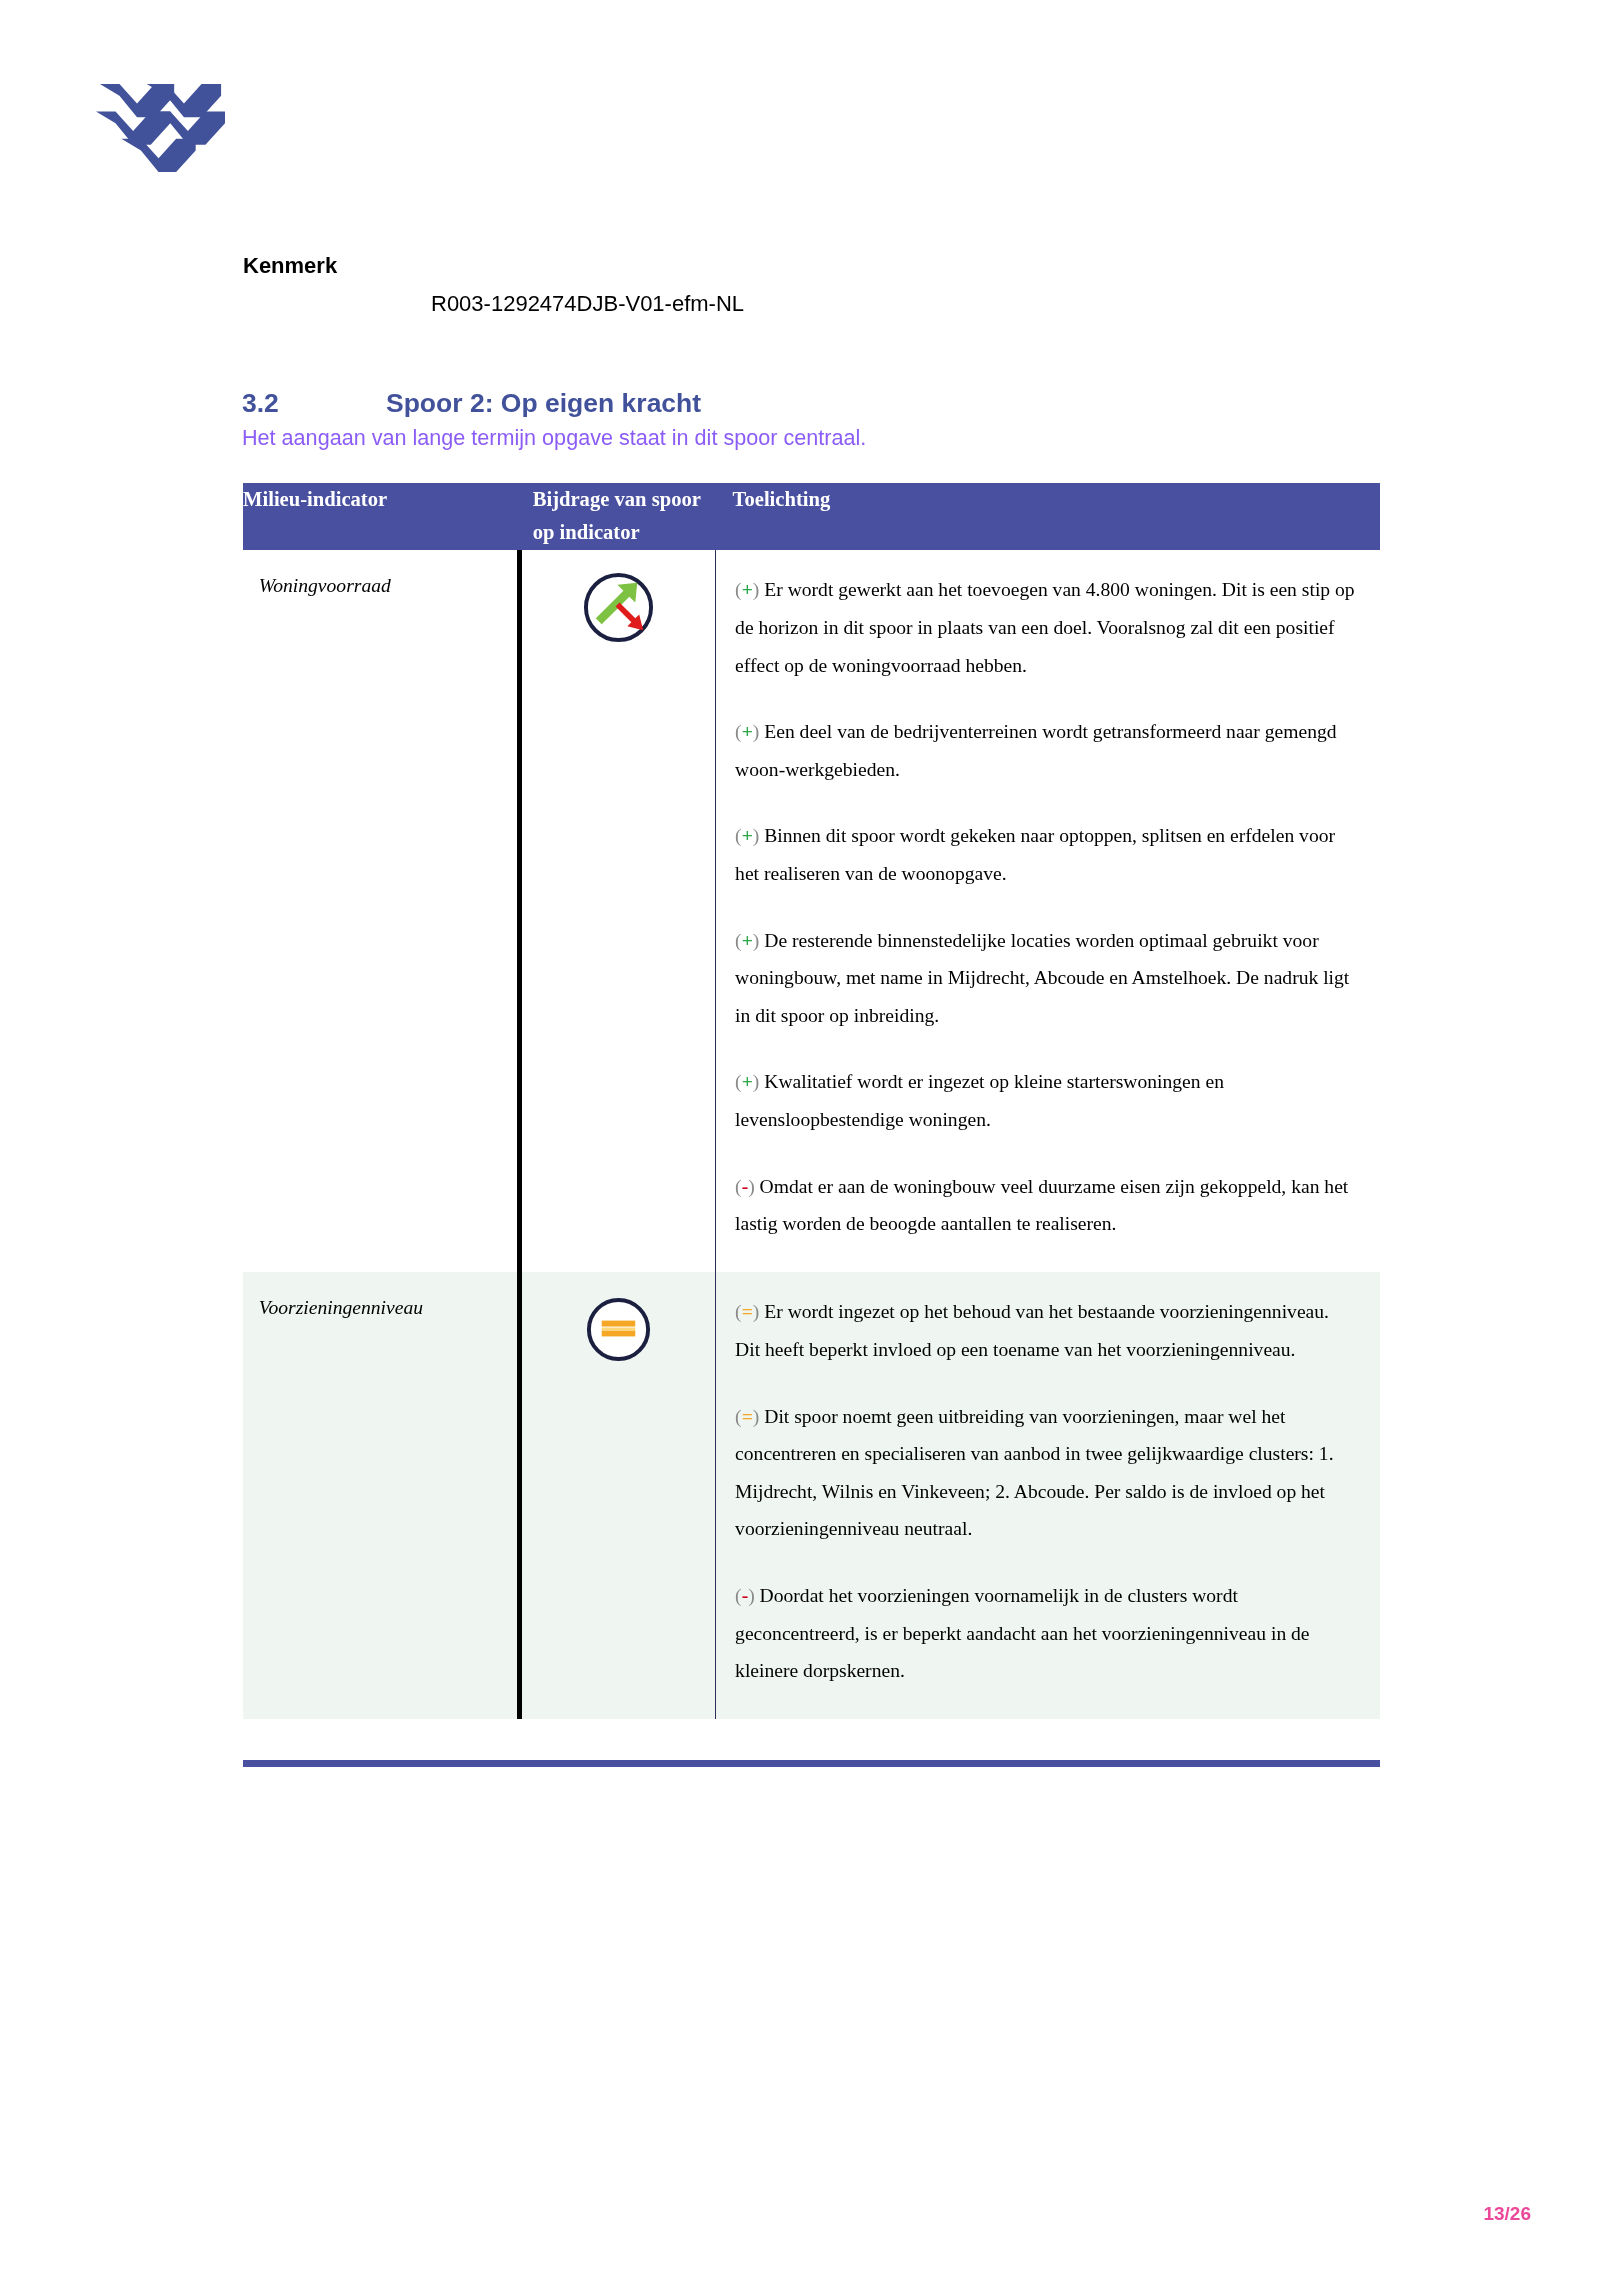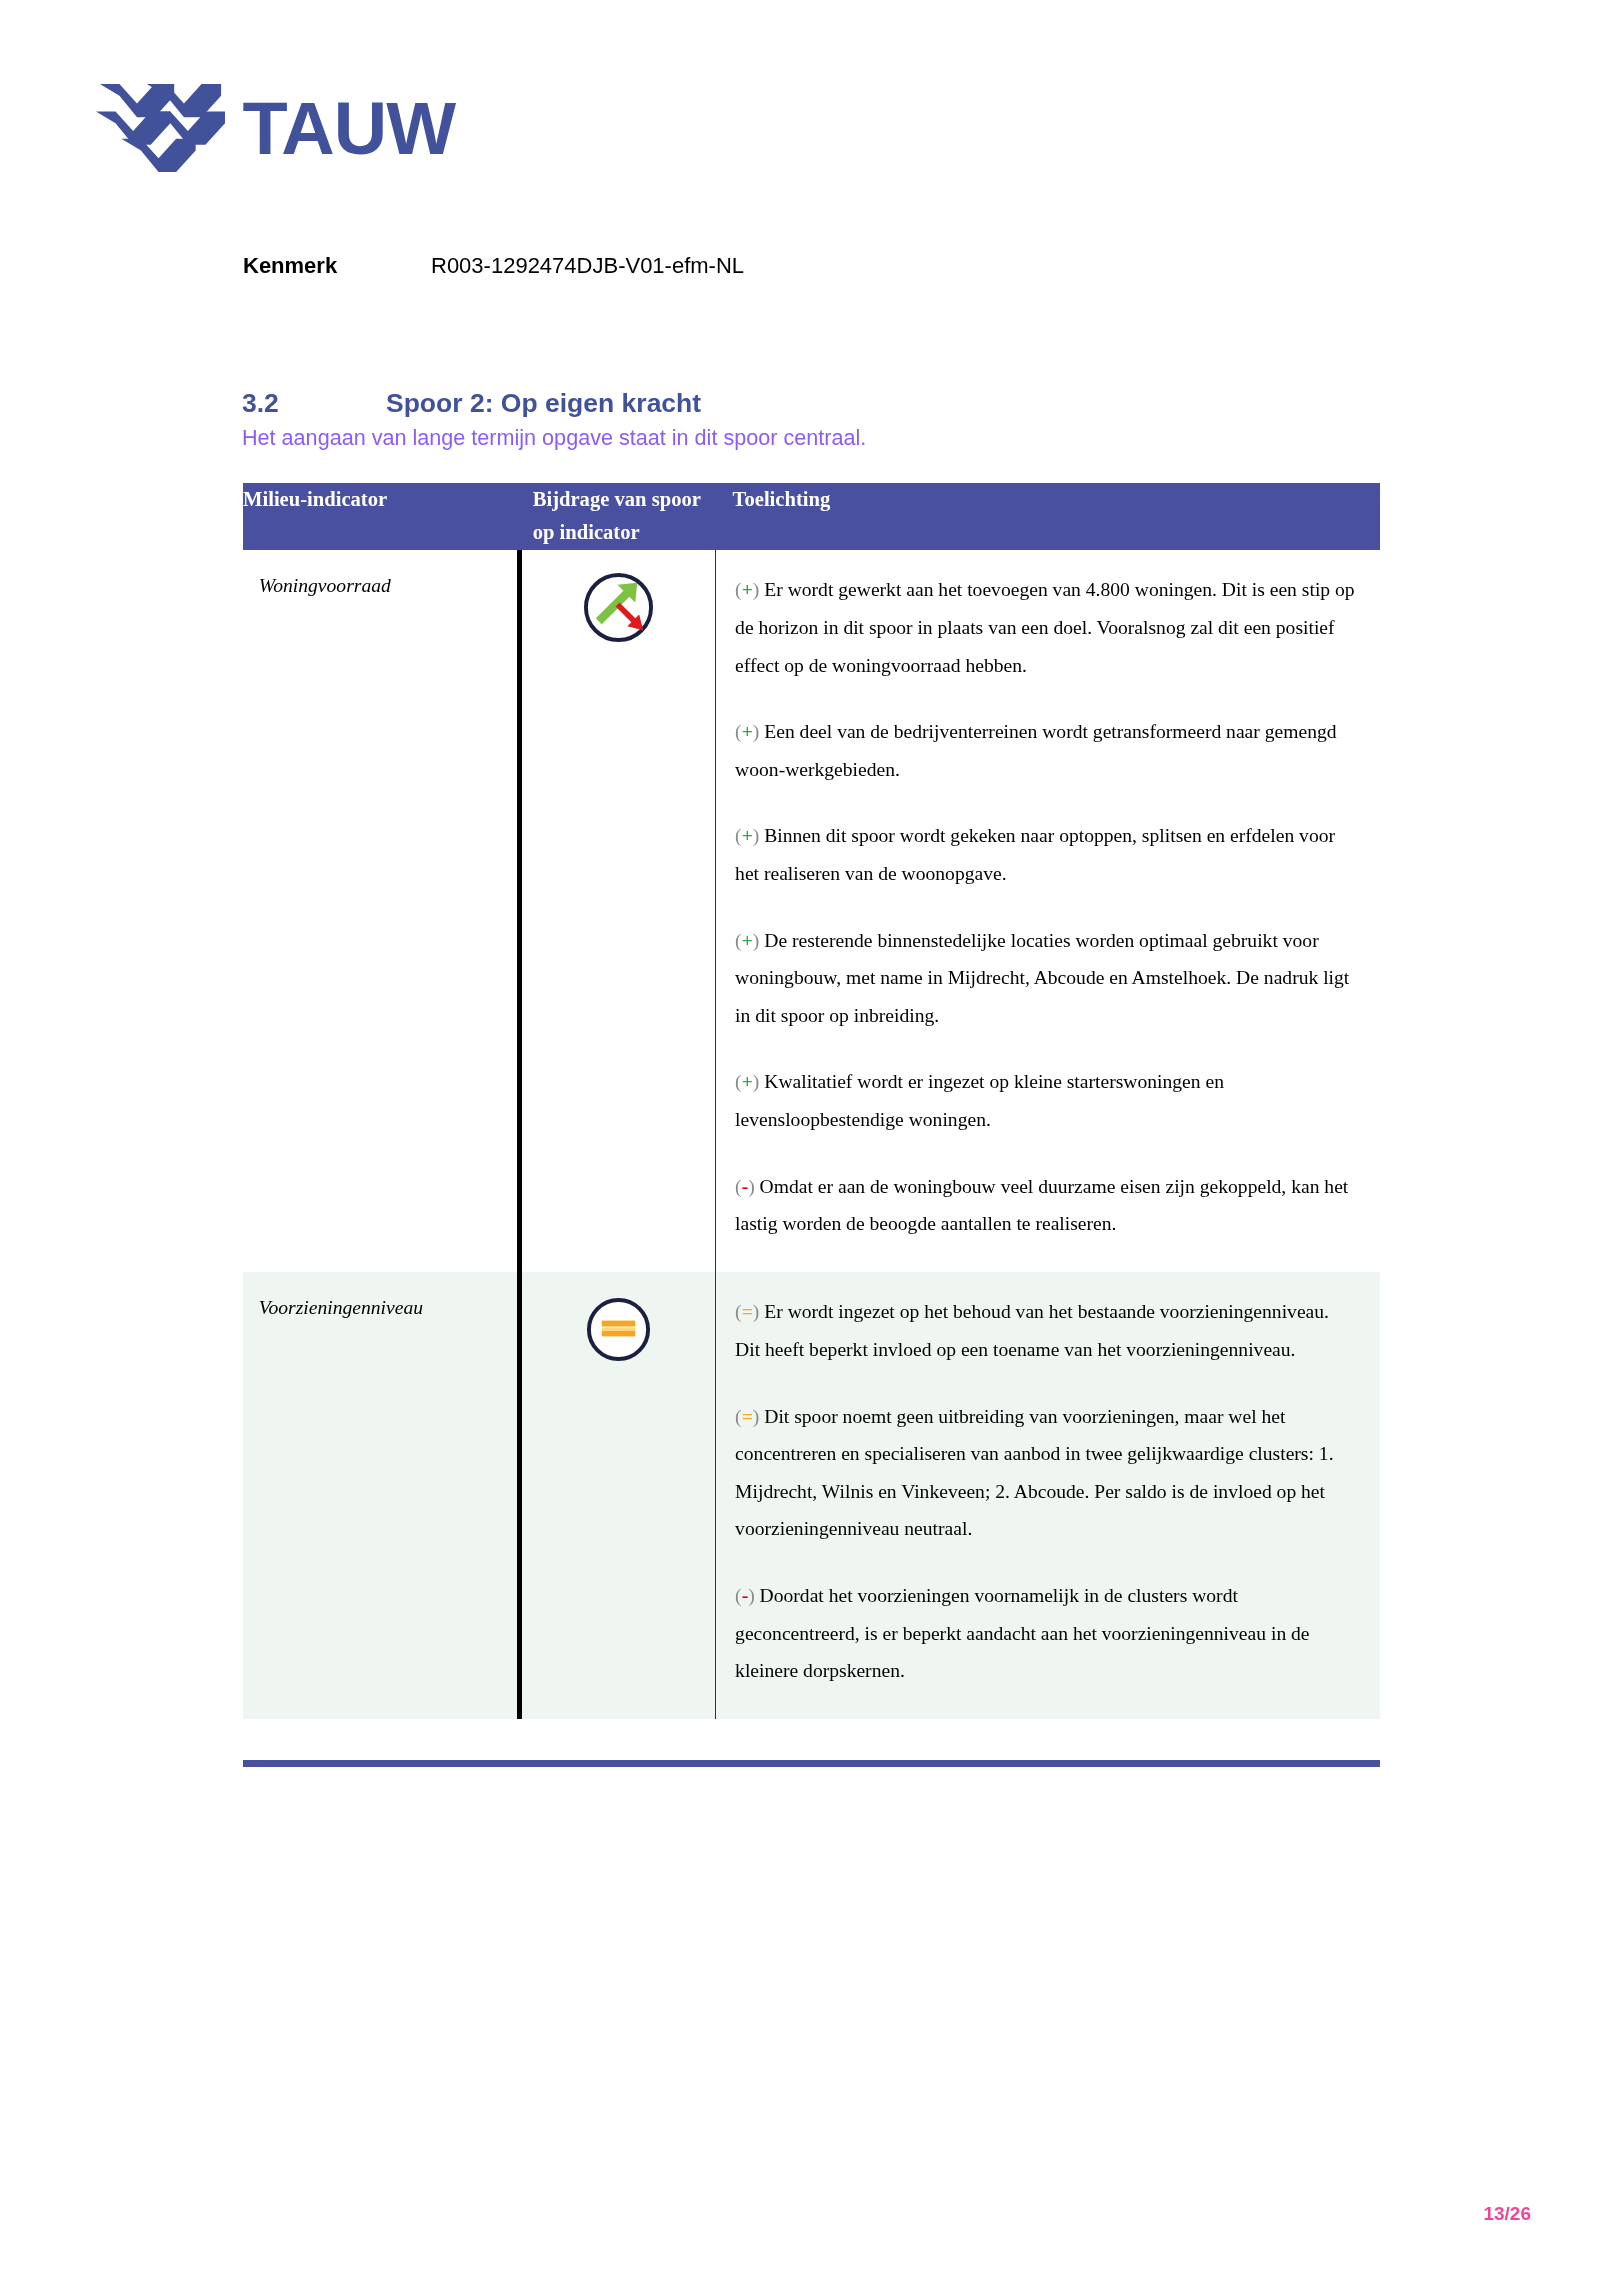--- a/index.html
+++ b/index.html
@@ -40,21 +40,21 @@
     position: absolute;
     left: 243px;
     top: 253px;
     font-size: 22px;
     display: flex;
   }
   .kenmerk-label {
     font-weight: bold;
     width: 188px;
   }
-  .kenmerk-value { font-weight: normal; }
+  .kenmerk-value { font-weight: normal; margin-top: 38px; }
 
   
   .section-head {
     position: absolute;
     left: 242px;
     top: 388px;
     font-size: 26.5px;
     font-weight: bold;
     color: #41529b;
     display: flex;
@@ -166,21 +166,20 @@
 <div class="logo-block">
   <svg class="logo-mark" viewBox="0 0 132 108">
     <g fill="#41529b">
       <polygon points="4,8 24,8 42,28 60,8 80,8 80,20 60,42 42,42 24,20"></polygon>
       <polygon points="52,8 72,8 90,28 108,8 128,8 128,20 108,42 90,42 72,20"></polygon>
       <polygon points="0,36 20,36 38,56 56,36 76,36 76,48 56,70 38,70 20,48"></polygon>
       <polygon points="56,36 76,36 94,56 112,36 132,36 132,48 112,70 94,70 76,48"></polygon>
       <polygon points="26,64 46,64 64,84 82,64 102,64 102,76 82,98 64,98 46,76"></polygon>
     </g>
   </svg>
-  <div class="logo-word">TAUW</div>
 </div>
 
 <div class="kenmerk-row">
   <div class="kenmerk-label">Kenmerk</div>
   <div class="kenmerk-value">R003-1292474DJB-V01-efm-NL</div>
 </div>
 
 <div class="section-head">
   <span class="section-num">3.2</span>
   <span class="section-title">Spoor 2: Op eigen kracht</span>

